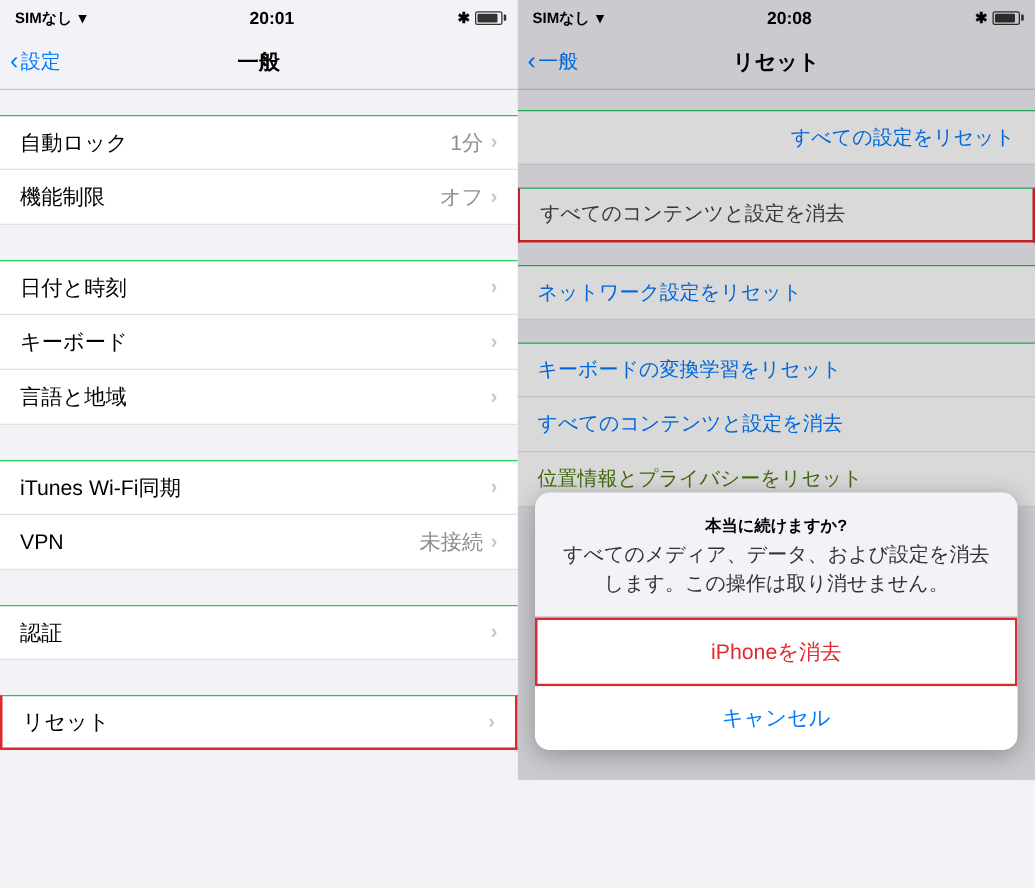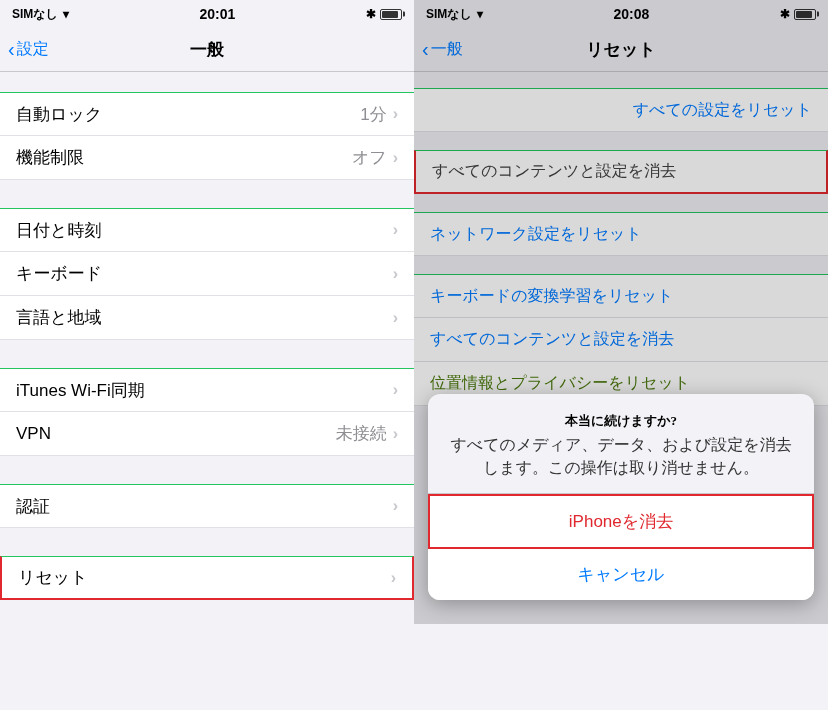--- a/index.html
+++ b/index.html
@@ -175,21 +175,20 @@
       border-radius: 12px;
       margin: 0 14px 24px 14px;
       width: calc(100% - 28px);
       overflow: hidden;
       box-shadow: 0 4px 20px rgba(0,0,0,0.3);
     }
 
     .dialog-message {
       padding: 18px 16px 14px;
       text-align: center;
-      font-family: Liberation Serif, serif;
     }
     .dialog-title {
       font-size: 13px;
       font-weight: 600;
       color: #000;
       margin-bottom: 4px;
     }
     .dialog-body {
       font-size: 16px;
       color: #333;

